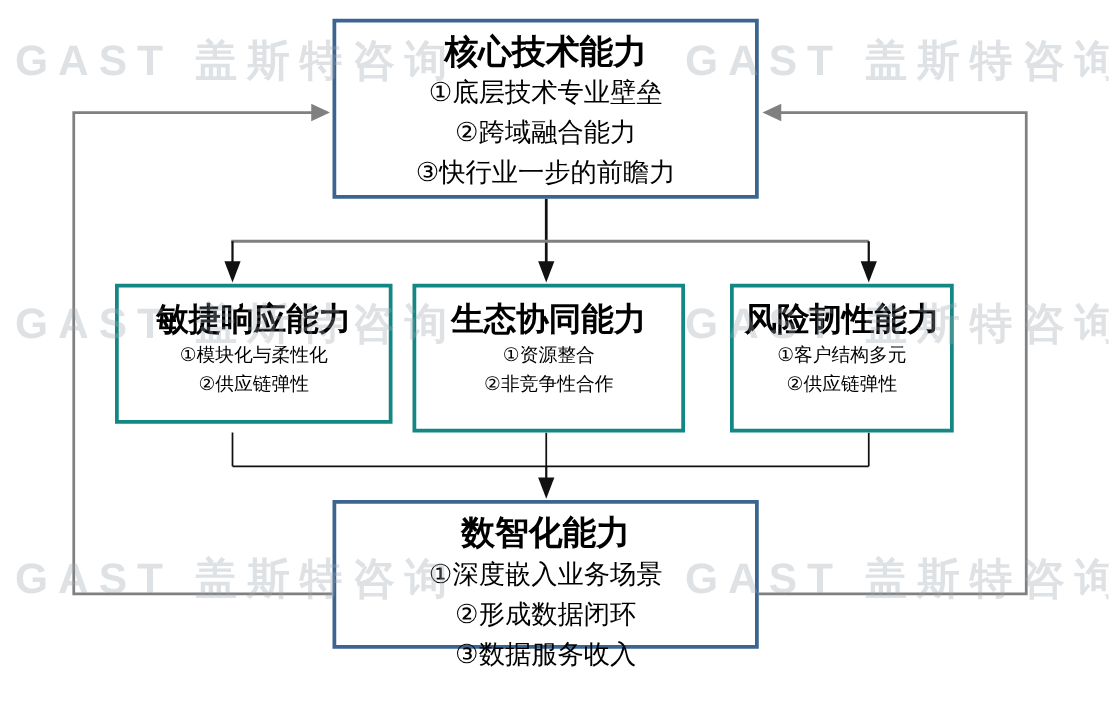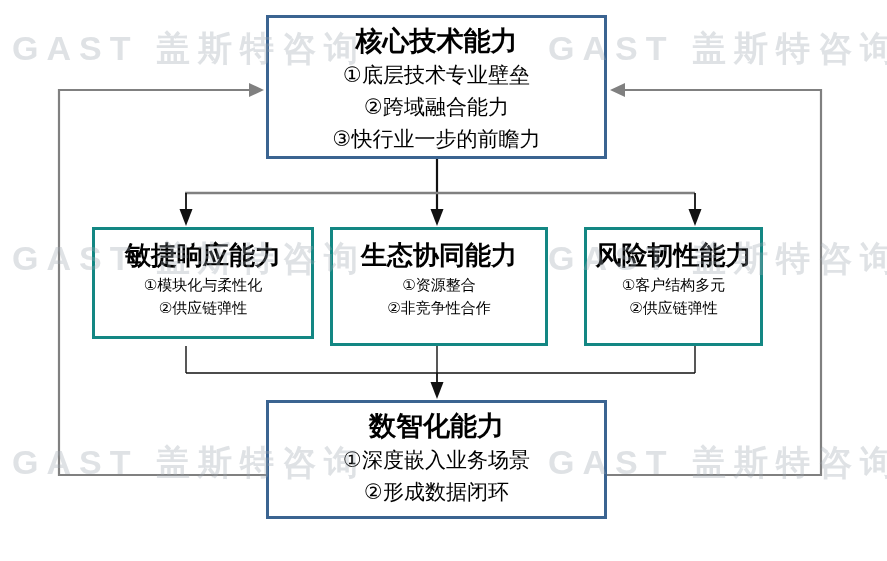--- a/index.html
+++ b/index.html
@@ -76,20 +76,21 @@
   <div class="box teal mid" style="left:584px;top:227px;width:179px;height:119px;">
     <div class="title">风险韧性能力</div>
     <div class="item">①客户结构多元</div>
     <div class="item">②供应链弹性</div>
   </div>
 
   <div id="bottom-box" class="box blue" style="left:266px;top:400px;width:341px;height:119px;">
     <div class="title">数智化能力</div>
     <div class="item">①深度嵌入业务场景</div>
     <div class="item">②形成数据闭环</div>
+    <div class="item">③数据服务收入</div>
   </div>
 
   <span class="wm" style="left:12px;top:26px;">GAST 盖斯特咨询</span>
   <span class="wm" style="left:548px;top:26px;">GAST 盖斯特咨询</span>
   <span class="wm" style="left:12px;top:236px;">GAST 盖斯特咨询</span>
   <span class="wm" style="left:548px;top:236px;">GAST 盖斯特咨询</span>
   <span class="wm" style="left:12px;top:440px;">GAST 盖斯特咨询</span>
   <span class="wm" style="left:548px;top:440px;">GAST 盖斯特咨询</span>
 
 </div>

